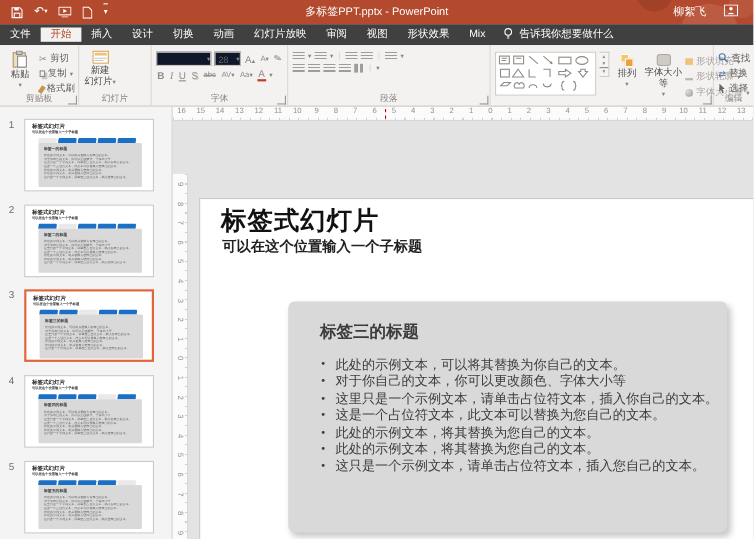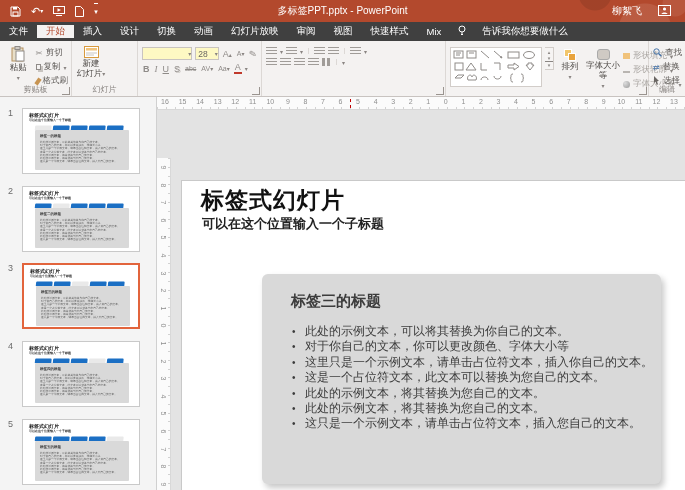--- a/index.html
+++ b/index.html
@@ -16,38 +16,38 @@
     pointer-events:none; }
   .qat { display:flex; align-items:center; gap:10px; margin-left:10px; }
   .qat-btn { display:inline-flex; align-items:center; justify-content:center; height:16px; color:#fff; font-size:11px; line-height:16px; }
   .doc-title { position:absolute; left:50%; transform:translateX(-50%); font-size:10px; white-space:nowrap; }
   .tb-right { margin-left:auto; display:flex; align-items:center; gap:16px; margin-right:14px; font-size:10px; z-index:2; }
 
   
   .menubar { height:19px; background:#404040; display:flex; align-items:center; color:#fff; font-size:9.5px; }
   .menu-tab { padding:0 9px; display:flex; align-items:center; white-space:nowrap; cursor:default; }
   .menu-tab.active { background:#F4F2F1; color:#B3492D; }
-  .tellme { display:flex; align-items:center; gap:16px; padding:0 8px; }
+  .tellme { display:flex; align-items:center; gap:6px; padding:0 8px; }
 
   
   .ribbon { height:56px; background:#F4F2F1; border-bottom:1px solid #C8C3C0; display:flex; font-size:8.5px; color:#4e4a47; position:relative; }
   .rgroup { position:relative; border-right:1px solid #DCD8D5; padding:3px 3px 11px 4px; display:flex; gap:3px; }
   .rgroup-label { position:absolute; bottom:1px; left:0; right:0; text-align:center; font-size:8px; color:#8a8582; }
   .launcher { position:absolute; bottom:1px; right:1px; width:8px; height:8px; border-right:1px solid #9a948f; border-bottom:1px solid #9a948f; font-size:6px; color:#9a948f; line-height:7px; text-align:center; }
   .bigbtn { display:flex; flex-direction:column; align-items:center; justify-content:flex-start; width:34px; gap:1px; padding-top:2px; }
   .bigbtn .lbl { text-align:center; line-height:1.15; }
   .smallcol { display:flex; flex-direction:column; justify-content:flex-start; gap:2px; padding-top:3px; }
   .smallbtn { display:flex; align-items:center; gap:3px; white-space:nowrap; color:#5a5document65; }
   .smallbtn { color:#5f5b58; }
   .muted { color:#a9a5a1; }
   .mini-ic { display:inline-block; width:9px; height:9px; }
   .caret { font-size:6px; color:#8a8582; }
   .rowpair { display:flex; flex-direction:column; gap:3px; padding-top:3px; }
   .hrow { display:flex; align-items:center; gap:3px; }
-  .combo { height:13px; border:1px solid #c9c4c0; background:#fef9c3; display:flex; align-items:center; }
+  .combo { height:13px; border:1px solid #c9c4c0; background:#0f172a; display:flex; align-items:center; }
   .combo input { border:none; outline:none; width:100%; height:11px; font-size:8.5px; padding:0 2px; color:#6a6663; background:transparent; }
   .fontbtn { font-size:9px; color:#8f8b88; padding:0 1px; }
   .lines-ic { display:inline-block; width:11px; height:8px; background:repeating-linear-gradient(#a09c98 0 1px, transparent 1px 3px); }
   .vdiv { width:1px; background:#DCD8D5; margin:1px 2px; align-self:stretch; }
   .shape-gallery { border:1px solid #d2cdc9; background:#fff; padding:1px 2px; }
   .gallery-scroll { display:flex; flex-direction:column; justify-content:space-between; font-size:5px; color:#8a8582; padding:1px 0; border:1px solid #d2cdc9; border-left:none; background:#f6f4f3; width:9px; text-align:center; }
   .sq { display:inline-block; width:6px; height:6px; }
 
   
   .main { display:flex; height:393px; }
@@ -135,21 +135,21 @@
 <div class="menubar">
   <span class="menu-tab">文件</span>
   <span class="menu-tab active">开始</span>
   <span class="menu-tab">插入</span>
   <span class="menu-tab">设计</span>
   <span class="menu-tab">切换</span>
   <span class="menu-tab">动画</span>
   <span class="menu-tab">幻灯片放映</span>
   <span class="menu-tab">审阅</span>
   <span class="menu-tab">视图</span>
-  <span class="menu-tab">快速样式</span>
+  <span class="menu-tab">形状效果</span>
   <span class="menu-tab">Mix</span>
   <span class="tellme">
     <span>
       <svg width="8" height="11" viewBox="0 0 8 11">
           <circle cx="4" cy="4" r="3" fill="none" stroke="#fff"></circle>
           <path d="M3 8h2M3 9.5h2" stroke="#fff"></path>
         </svg>
     </span>
     <span>告诉我你想要做什么</span>
   </span>
@@ -222,20 +222,21 @@
         <span class="fontbtn" style="font-style:italic;font-family:'Liberation Serif',serif;">I</span>
         <span class="fontbtn" style="text-decoration:underline">U</span>
         <span class="fontbtn" style="text-shadow:1px 1px 0 #c8c4c0">S</span>
         <span class="fontbtn" style="font-size:7px;text-decoration:line-through">abc</span>
         <span class="fontbtn" style="font-size:7px;"><span>AV</span><span class="caret">▾</span></span>
         <span class="fontbtn" style="font-size:7px;"><span>Aa</span><span class="caret">▾</span></span>
         <span class="fontbtn" style="border-bottom:2px solid #c0392b;line-height:9px;">A</span>
         <span class="caret">▾</span>
       </div>
     </div>
+    <span class="rgroup-label">字体</span>
     <span class="launcher"></span>
   </div>
 
   <div class="rgroup" style="width:190px">
     <div class="rowpair">
       <div class="hrow">
         <span class="hrow">
             <span class="lines-ic"></span>
             <span class="caret">▾</span>
           </span>
@@ -255,20 +256,21 @@
       <div class="hrow">
         <span class="lines-ic"></span>
         <span class="lines-ic"></span>
         <span class="lines-ic"></span>
         <span class="lines-ic"></span>
         <span class="lines-ic" style="width:9px;background:repeating-linear-gradient(90deg,#a09c98 0 3px, transparent 3px 5px);"></span>
         <span class="vdiv"></span>
         <span class="caret">▾</span>
       </div>
     </div>
+    <span class="rgroup-label">段落</span>
     <span class="launcher"></span>
   </div>
 
   <div class="rgroup" style="width:203px">
     <div class="hrow" style="align-items:flex-start;padding-top:3px;">
       <span class="shape-gallery">
         <svg width="86" height="34" viewBox="0 0 86 34" stroke="#8f8b88" fill="none" stroke-width="1">
           <rect x="1" y="2" width="9" height="7"></rect>
             <path d="M3 4h5M3 6h4"></path>
           <rect x="14" y="2" width="9" height="7"></rect>

